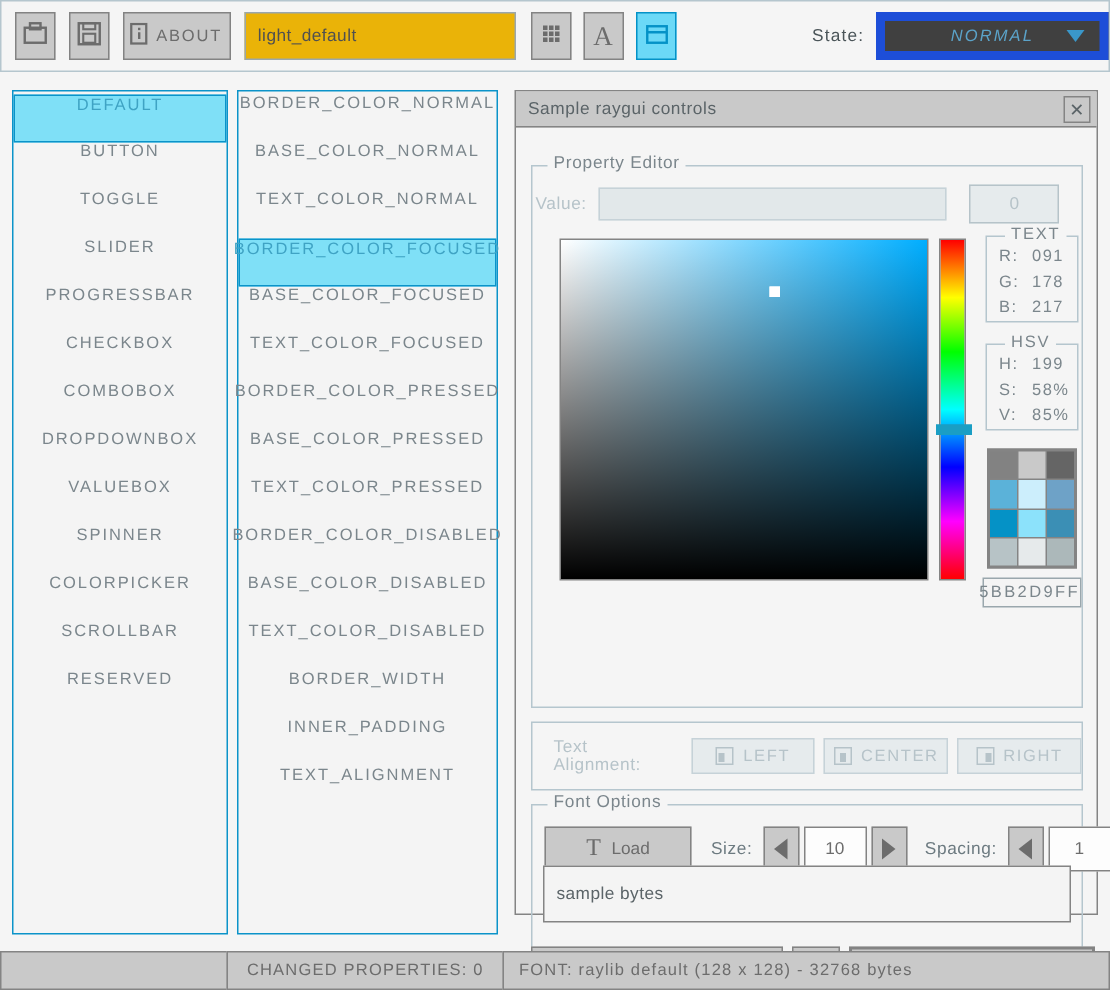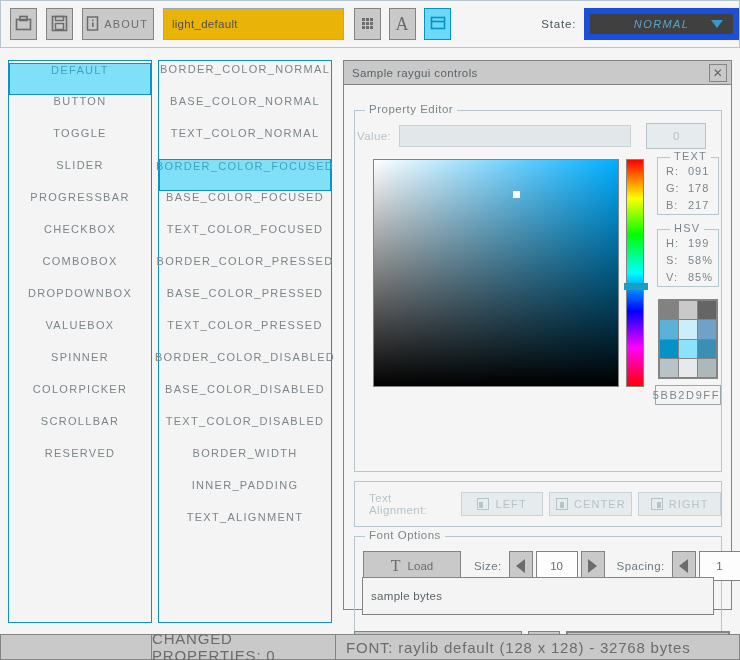--- a/index.html
+++ b/index.html
@@ -256,21 +256,21 @@
   }
 
   
   .statusbar {
     position: absolute; left: 0; bottom: 0; width: 740px; height: 26px;
     display: flex;
   }
   .sb-cell {
     background: #c9c9c9; border: 1px solid #848484;
     height: 26px; display: flex; align-items: center;
-    color: #6c6c6c; font-size: 15px; letter-spacing: .8px;
+    color: #6c6c6c; font-size: 11px; letter-spacing: .8px;
     padding-left: 10px;
     margin-left: -1px;
   }
   .sb-cell:first-child { margin-left: 0; }
 </style>
 </head>
 <body>
 
 <div class="toolbar">
   <div class="tool-btn sq" style="margin-left:9px">

